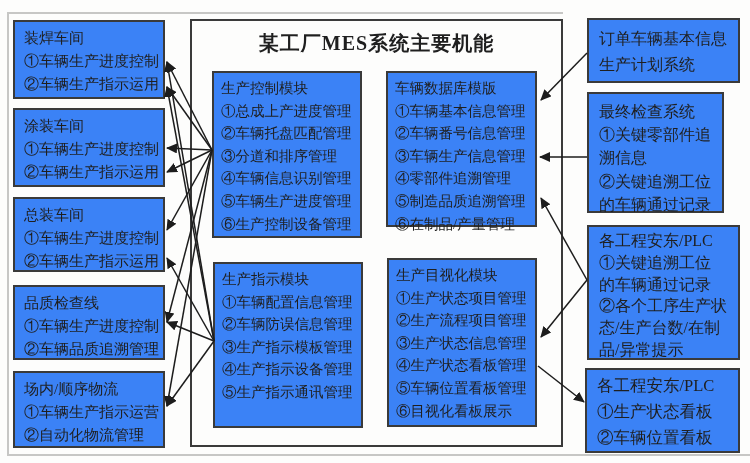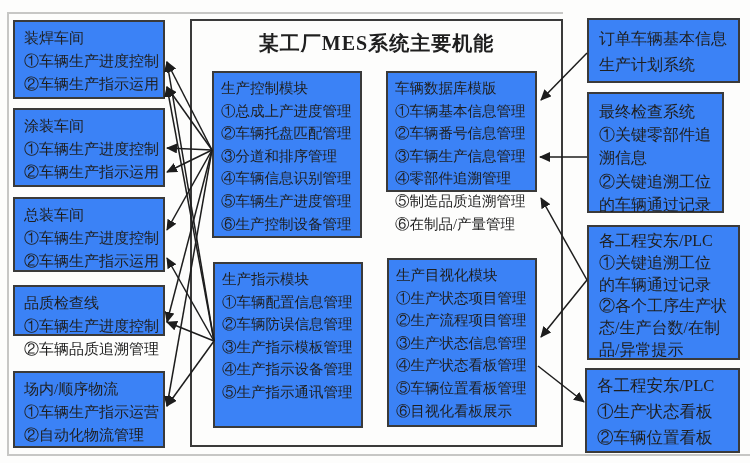--- a/index.html
+++ b/index.html
@@ -54,21 +54,21 @@
   <div class="box lbox" style="left:13px;top:108px;width:152px;height:79px">
     <div class="ln">涂装车间</div>
     <div class="ln">①车辆生产进度控制</div>
     <div class="ln">②车辆生产指示运用</div>
   </div>
   <div class="box lbox" style="left:13px;top:197px;width:152px;height:75px">
     <div class="ln">总装车间</div>
     <div class="ln">①车辆生产进度控制</div>
     <div class="ln">②车辆生产指示运用</div>
   </div>
-  <div class="box lbox" style="left:13px;top:285px;width:152px;height:51px">
+  <div class="box lbox" style="left:13px;top:285px;width:152px;height:75px">
     <div class="ln">品质检查线</div>
     <div class="ln">①车辆生产进度控制</div>
     <div class="ln">②车辆品质追溯管理</div>
   </div>
   <div class="box lbox" style="left:13px;top:371px;width:152px;height:77px">
     <div class="ln">场内/顺序物流</div>
     <div class="ln">①车辆生产指示运营</div>
     <div class="ln">②自动化物流管理</div>
   </div>
 
@@ -78,21 +78,21 @@
 
   <div class="box mbox" style="left:212px;top:71px;width:150px;height:167px">
     <div class="ln">生产控制模块</div>
     <div class="ln">①总成上产进度管理</div>
     <div class="ln">②车辆托盘匹配管理</div>
     <div class="ln">③分道和排序管理</div>
     <div class="ln">④车辆信息识别管理</div>
     <div class="ln">⑤车辆生产进度管理</div>
     <div class="ln">⑥生产控制设备管理</div>
   </div>
-  <div class="box mbox" style="left:386px;top:71px;width:151px;height:121px">
+  <div class="box mbox" style="left:386px;top:71px;width:151px;height:156px">
     <div class="ln">车辆数据库模版</div>
     <div class="ln">①车辆基本信息管理</div>
     <div class="ln">②车辆番号信息管理</div>
     <div class="ln">③车辆生产信息管理</div>
     <div class="ln">④零部件追溯管理</div>
     <div class="ln">⑤制造品质追溯管理</div>
     <div class="ln">⑥在制品/产量管理</div>
   </div>
   <div class="box mbox" style="left:213px;top:262px;width:150px;height:166px">
     <div class="ln">生产指示模块</div>

